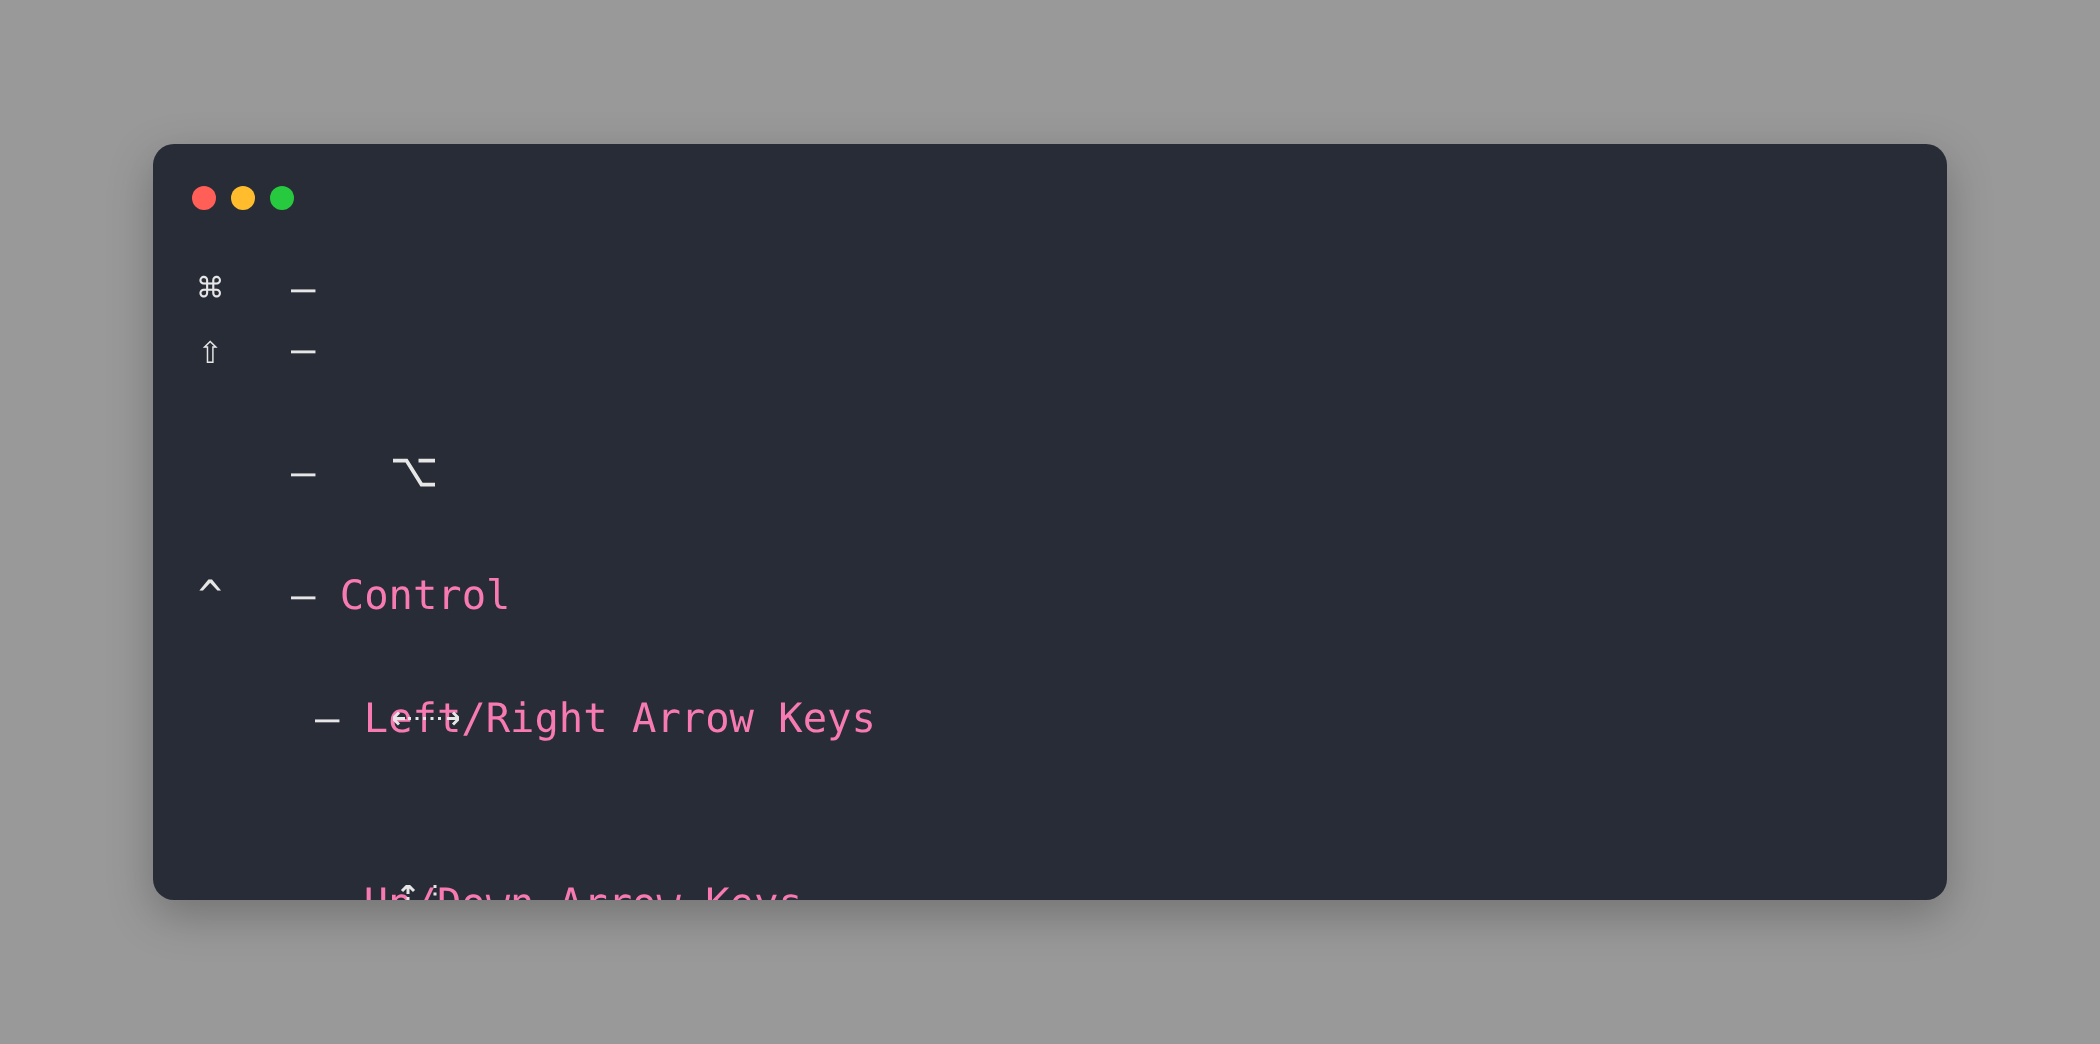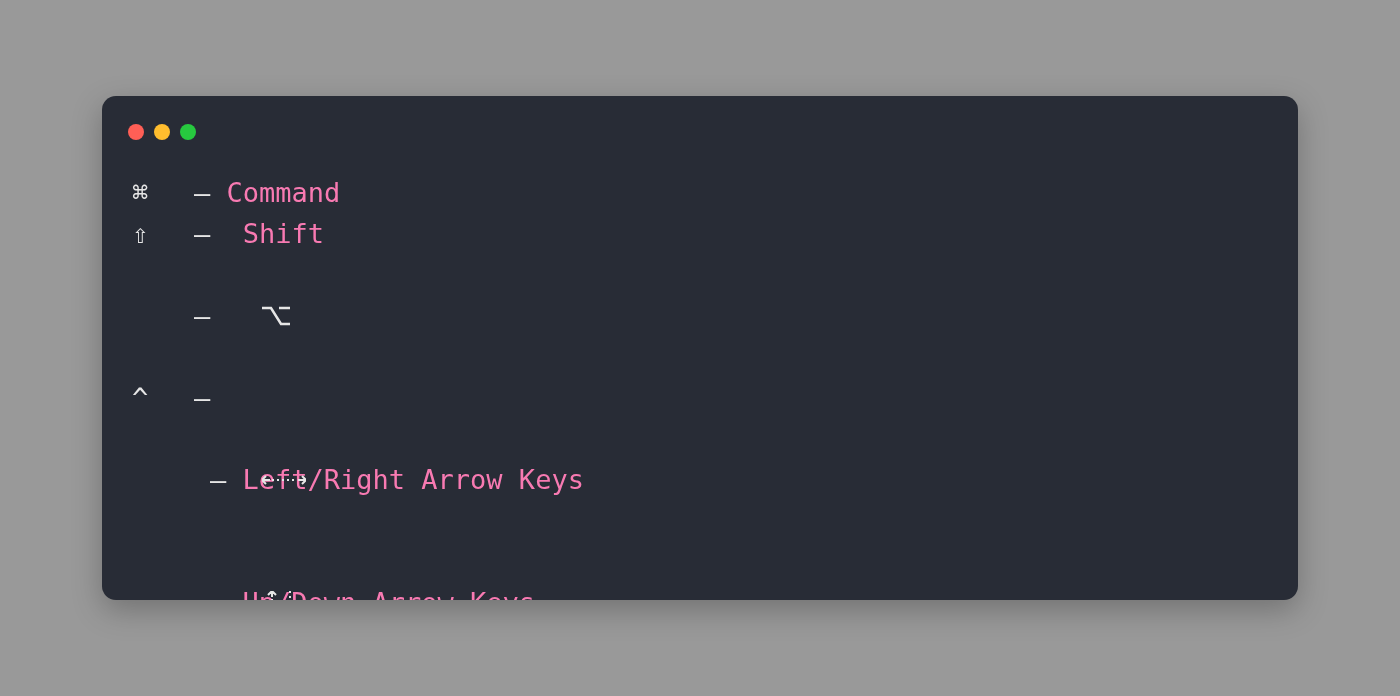--- a/index.html
+++ b/index.html
@@ -79,41 +79,40 @@
   <div class="titlebar">
     <div class="traffic-light red"></div>
     <div class="traffic-light yellow"></div>
     <div class="traffic-light green"></div>
   </div>
   <div class="content">
 
     <div class="legend-row">
       <span class="symbol">⌘</span>
       <span class="dash">—</span>
-      <span class="label"> <span>Command</span></span>
     </div>
 
     <div class="legend-row">
       <span class="symbol">⇧</span>
       <span class="dash">—</span>
-      <span class="label"> <span> Shift</span></span>
     </div>
 
     <div class="legend-row">
       <span class="symbol">
         <svg class="svg-icon" width="28" height="20" viewBox="0 0 28 20">
           <path d="M0 2 L9 2 L19 18 L28 18 M17 2 L28 2" stroke="#e6e6e6" stroke-width="2.5" fill="none" stroke-linecap="butt"></path>
         </svg>
       </span>
       <span class="dash">—</span>
     </div>
 
     <div class="legend-row">
       <span class="symbol">^</span>
       <span class="dash">—</span>
+      <span class="label"> <span>Control</span></span>
     </div>
 
     <div class="legend-row">
       <span class="symbol wide">
         <svg class="svg-icon" width="44" height="18" viewBox="0 0 44 18">
           <path d="M8 9 L0 9 M4 5 L0 9 L4 13" stroke="#e6e6e6" stroke-width="2" fill="none"></path>
           <path d="M36 9 L44 9 M40 5 L44 9 L40 13" stroke="#e6e6e6" stroke-width="2" fill="none"></path>
           <line x1="10" y1="9" x2="34" y2="9" stroke="#e6e6e6" stroke-width="2" stroke-dasharray="2 3"></line>
         </svg>
       </span>

